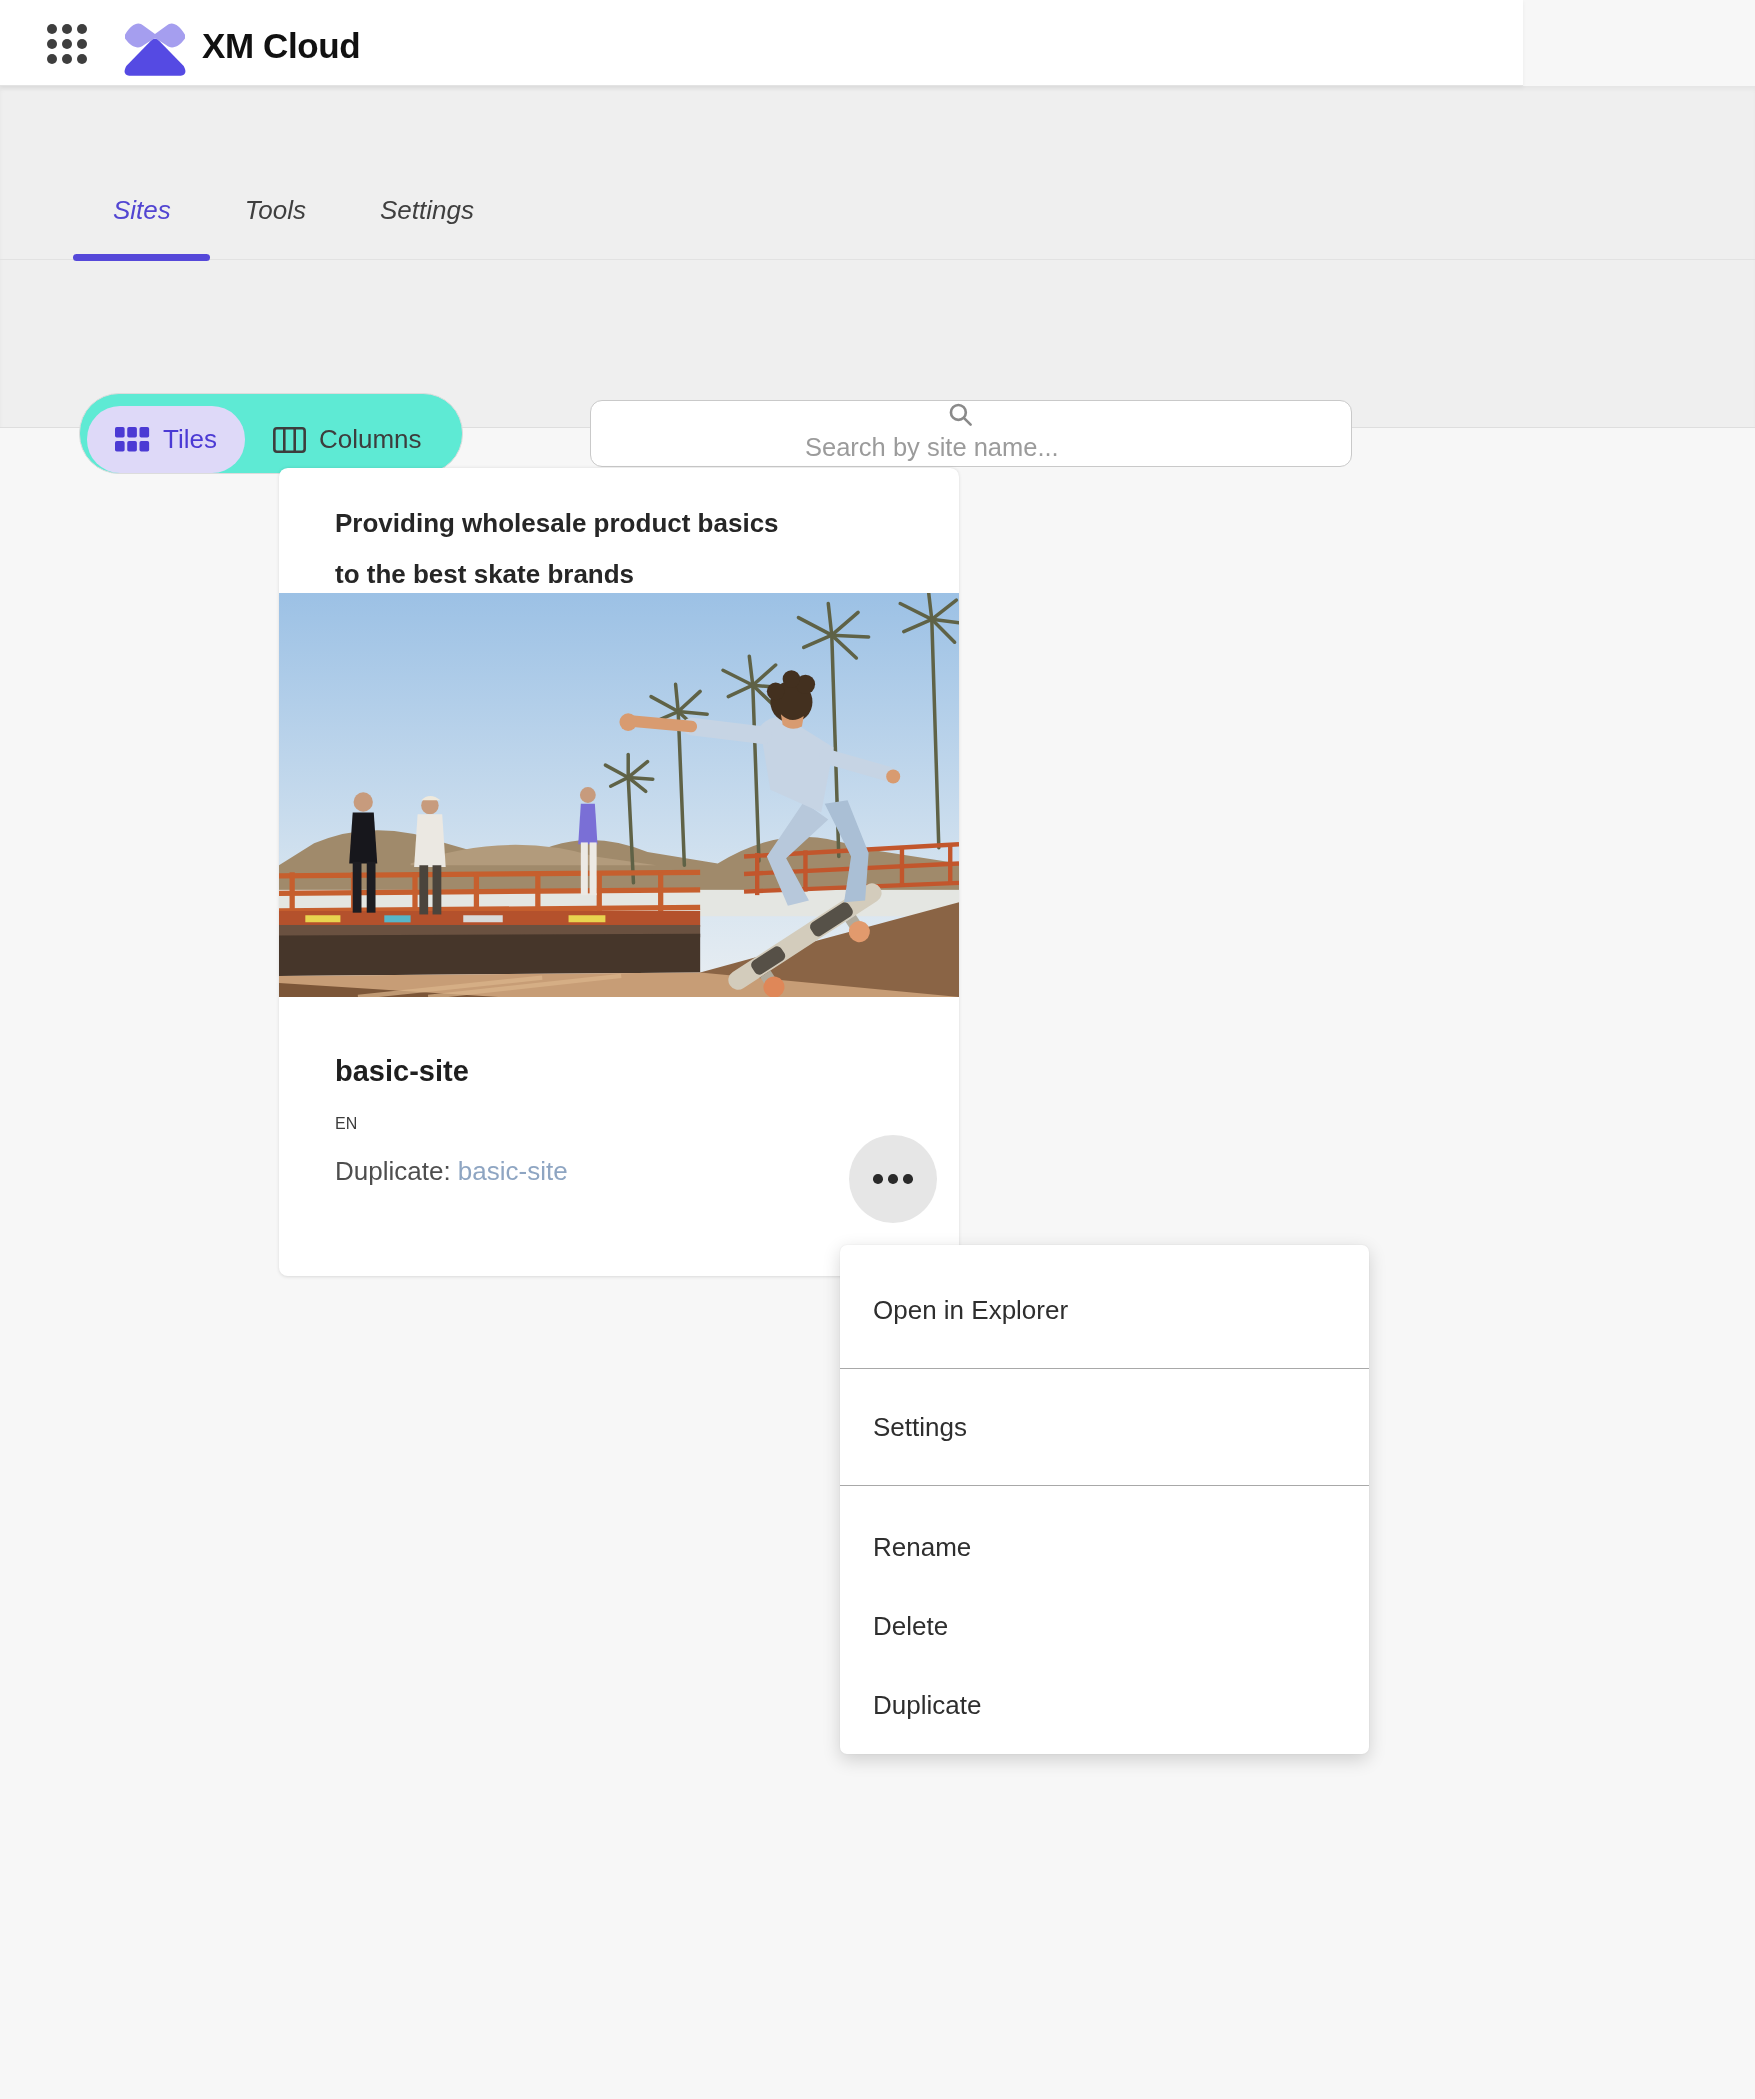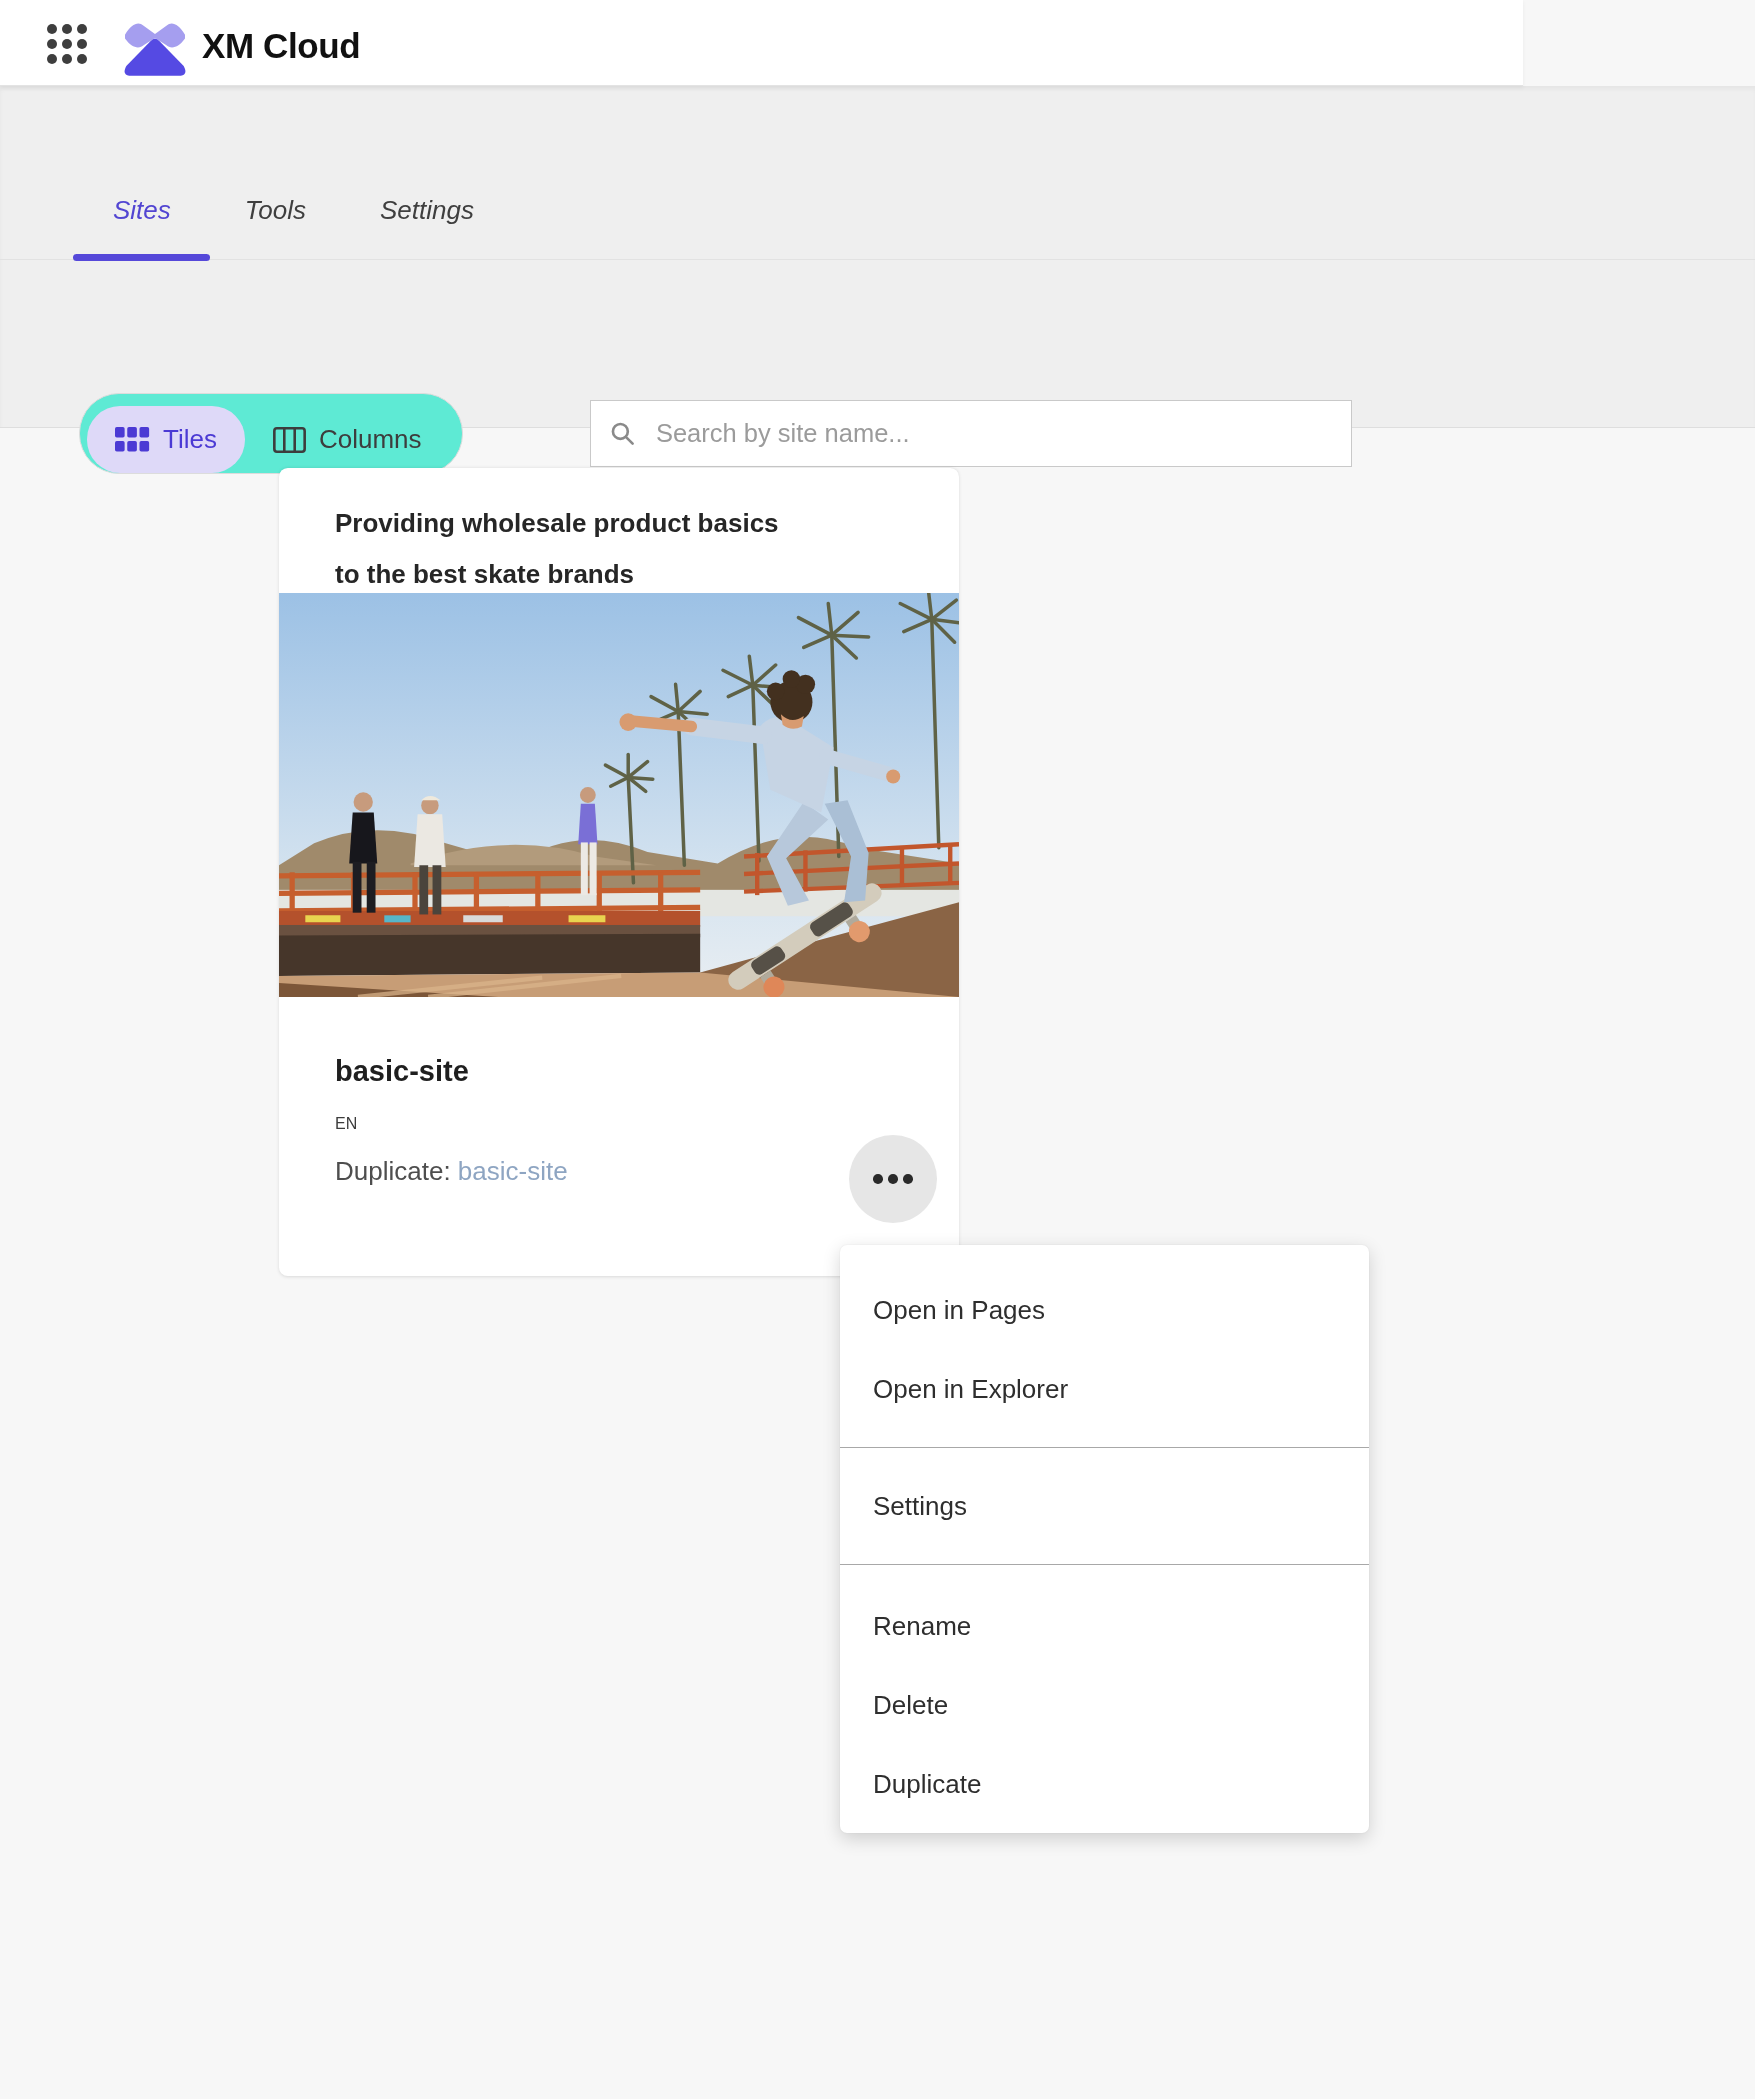--- a/index.html
+++ b/index.html
@@ -32,21 +32,21 @@
   .toolbar-row { position:absolute; left:0; top:174px; width:1756px; height:167px; }
   .seg-group { position:absolute; left:79px; top:133px; height:81px; background:#5eead4; border:1.8px solid #dcdcdc;
                border-radius:40px; display:flex; align-items:flex-end; padding:0 12.3px 0 7px; }
   .seg { display:flex; align-items:center; gap:13px; height:67px; padding:0 28px; border:none; background:none;
          font-size:26px; cursor:pointer; border-radius:33px; font-family:"Liberation Sans", sans-serif; }
   .seg.active { background:#ded9f8; color:#4b3ad4; font-weight:400; }
   .seg.plain { color:#3d3d3d; }
   .seg svg { display:block; }
 
   .search-box { position:absolute; left:590px; top:140px; width:762px; height:67px; background:#ffffff;
-                border:1.8px solid #c9c9c9; border-radius:0; display:flex; align-items:center; padding:0 17.6px; }
+                border:1.8px solid #c9c9c9; border-radius:12px; display:flex; align-items:center; padding:0 17.6px;flex-direction:column; }
   .search-box svg { flex:0 0 auto; margin-right:19.3px; }
   .search-box input { flex:1; border:none; outline:none; font-size:25.5px; color:#333; background:transparent;
                       font-family:"Liberation Sans", sans-serif; }
   .search-box input::placeholder { color:#9b9b9b; }
 
   
   .site-card { position:absolute; left:279px; top:468px; width:680px; height:808px; background:#ffffff;
                border-radius:8.8px; box-shadow:0 0.9px 3.5px rgba(0,0,0,0.12); z-index:2; }
   .card-headline { margin:30px 56px 0 56px; max-width:456px; font-size:26px; line-height:51px; font-weight:700;
                    color:#262626; }
@@ -330,21 +330,20 @@
 
       <button class="kebab">
         <i></i>
           <i></i>
           <i></i>
       </button>
     </article>
 
     <div class="context-menu" role="menu">
       <div class="menu-group g1">
-        <button class="menu-item">Open in Pages</button>
         <button class="menu-item">Open in Explorer</button>
       </div>
       <hr class="menu-divider">
       <div class="menu-group g2">
         <button class="menu-item">Settings</button>
       </div>
       <hr class="menu-divider">
       <div class="menu-group g3">
         <button class="menu-item">Rename</button>
         <button class="menu-item">Delete</button>

